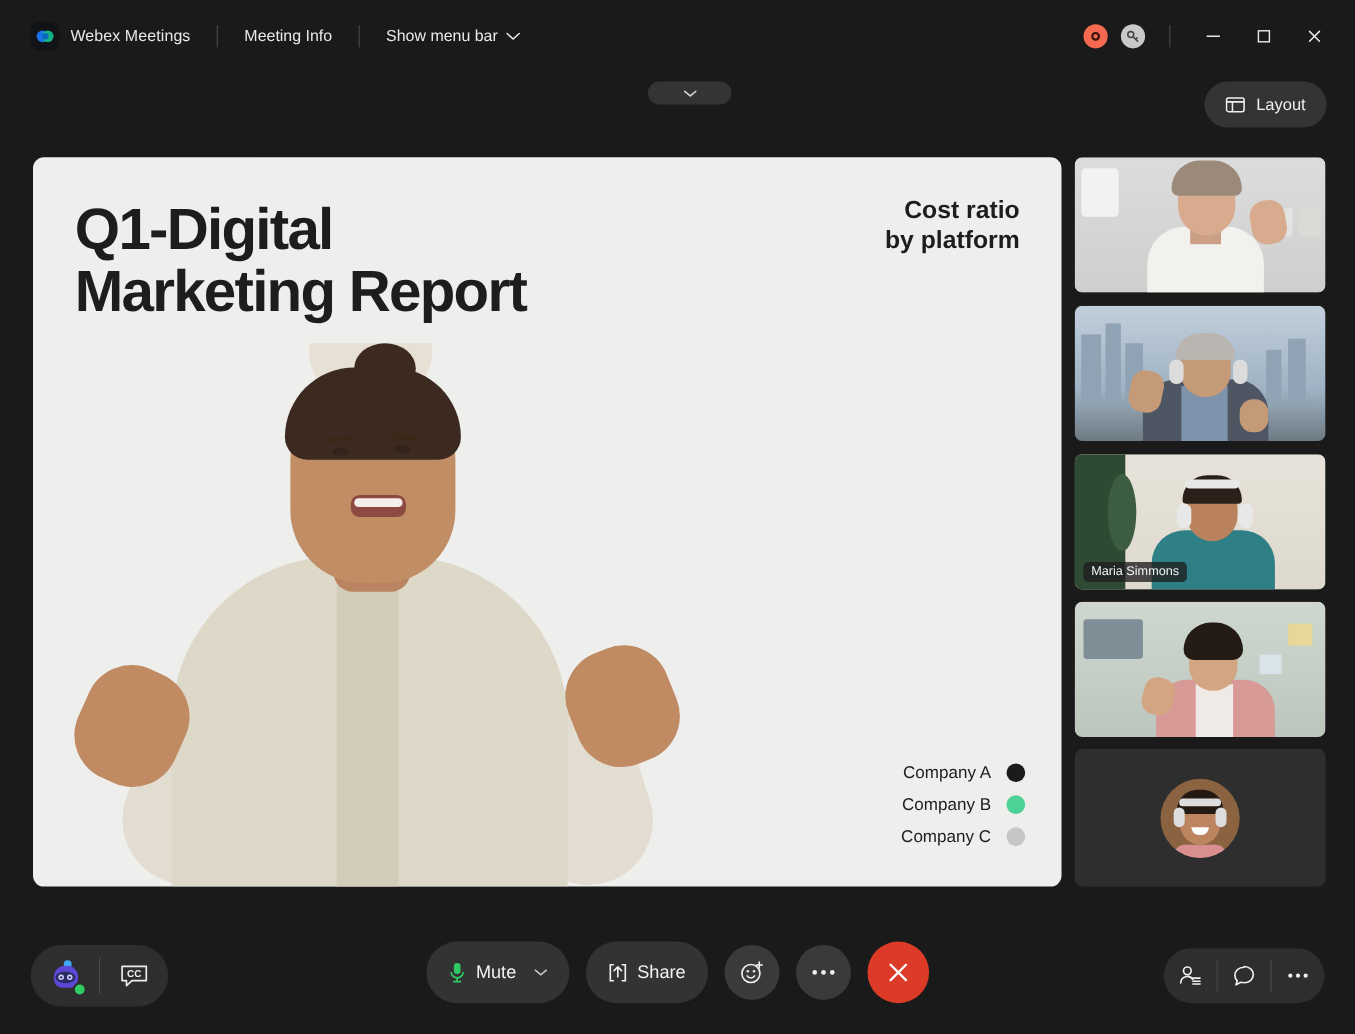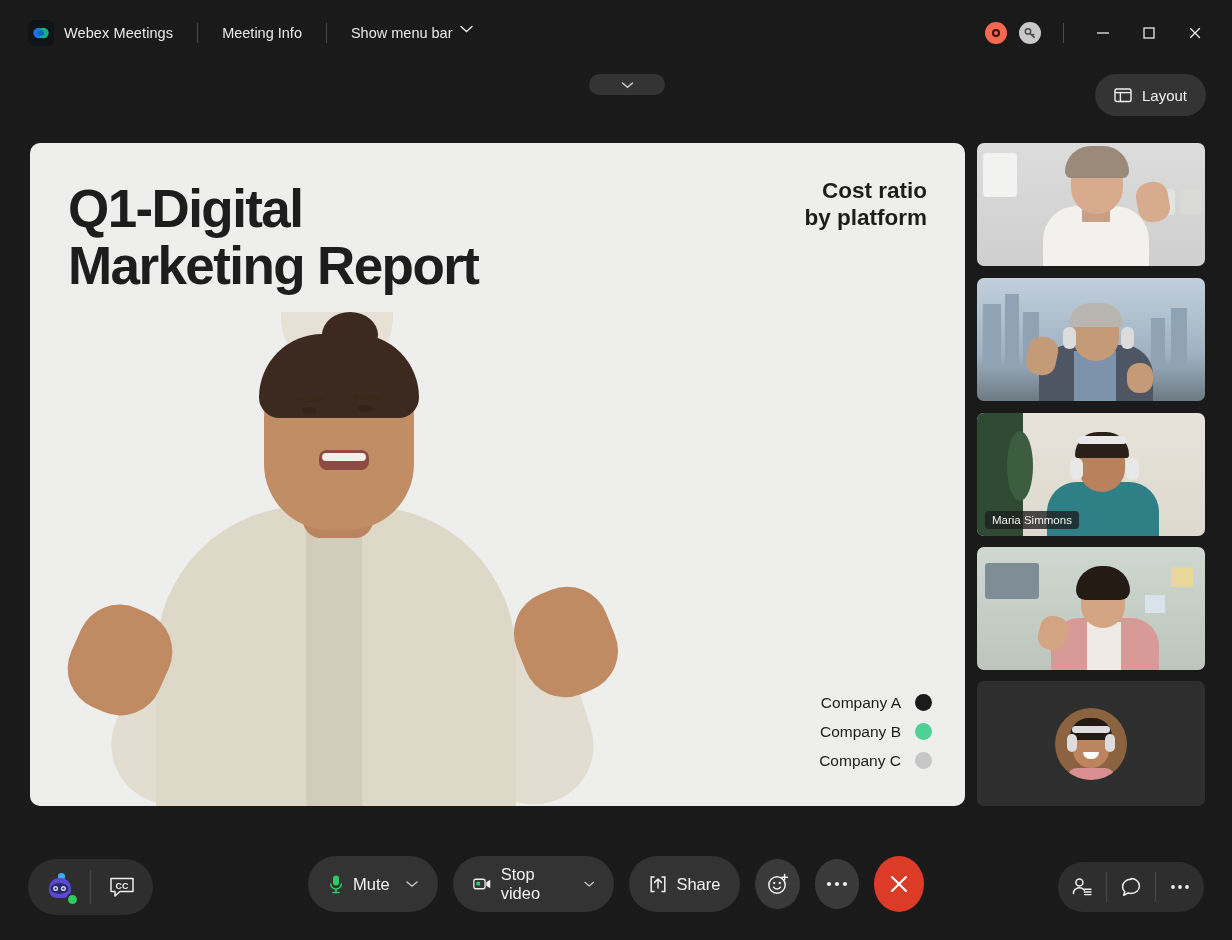--- a/index.html
+++ b/index.html
@@ -20,21 +20,21 @@
     width: 26px; height: 26px; border-radius: 7px; background: #111317;
     display: flex; align-items: center; justify-content: center;
     margin-right: 10px; flex: none;
   }
   .app-title {
     color: #e9e9e9; font-size: 14.5px; letter-spacing: .1px;
     max-width: 110px; overflow: hidden; white-space: nowrap;
   }
   .tb-sep { width: 1px; height: 20px; background: #4a4a4a; margin: 0 24px; }
   .tb-link { color: #e9e9e9; font-size: 14.5px; cursor: pointer; }
-  .tb-menu { display: flex; align-items: flex-start; gap: 7px; color: #e9e9e9; font-size: 14.5px; cursor: pointer; }
+  .tb-menu { display: flex; align-items: center; gap: 7px; color: #e9e9e9; font-size: 14.5px; cursor: pointer; }
   .tb-right { margin-left: auto; display: flex; align-items: center; gap: 0; padding-right: 14px; }
   .rec-dot {
     width: 22px; height: 22px; border-radius: 50%; background: #f4694f;
     display: flex; align-items: center; justify-content: center; cursor: pointer;
   }
   .rec-dot i { width: 8px; height: 8px; border: 2px solid #3a1208; border-radius: 50%; display: block; }
   .key-badge {
     width: 22px; height: 22px; border-radius: 50%; background: #c9c9c9;
     display: flex; align-items: center; justify-content: center; margin-left: 12px; cursor: pointer;
   }
@@ -470,31 +470,20 @@
           <rect x="5" y="1.5" width="6" height="10" rx="3" fill="#2ecc63"></rect>
           <path d="M2.6 9.6 a5.4 5.4 0 0 0 10.8 0" stroke="#2ecc63" stroke-width="1.5" fill="none"></path>
           <path d="M8 15.2 V18.4 M5 18.4 H11" stroke="#2ecc63" stroke-width="1.5" stroke-linecap="round"></path>
         </svg>
         <span>Mute</span>
         <svg class="caret" width="12" height="8" viewBox="0 0 12 8">
           <path d="M1 2 L6 6.2 L11 2" stroke="#e6e6e6" stroke-width="1.4" fill="none" stroke-linecap="round"></path>
         </svg>
       </div>
 
-      <div class="pill">
-        <svg width="22" height="16" viewBox="0 0 22 16">
-          <rect x="1" y="2.5" width="13" height="11" rx="2.2" stroke="#efefef" stroke-width="1.5" fill="none"></rect>
-          <rect x="3.8" y="5.4" width="4.4" height="4.4" rx="1" fill="#2ecc63"></rect>
-          <path d="M15.4 6 L20 3.2 v9.6 L15.4 10 z" fill="#efefef"></path>
-        </svg>
-        <span>Stop video</span>
-        <svg class="caret" width="12" height="8" viewBox="0 0 12 8">
-          <path d="M1 2 L6 6.2 L11 2" stroke="#e6e6e6" stroke-width="1.4" fill="none" stroke-linecap="round"></path>
-        </svg>
-      </div>
 
       <div class="pill">
         <svg width="18" height="19" viewBox="0 0 18 19">
           <path d="M5 2 H2.2 v14.6 H5 M13 2 h2.8 v14.6 H13" stroke="#efefef" stroke-width="1.5" fill="none" stroke-linecap="round"></path>
           <path d="M9 13 V4.2 M5.6 7.4 L9 4 L12.4 7.4" stroke="#efefef" stroke-width="1.5" fill="none" stroke-linecap="round" stroke-linejoin="round"></path>
         </svg>
         <span>Share</span>
       </div>
 
       <div class="round">

